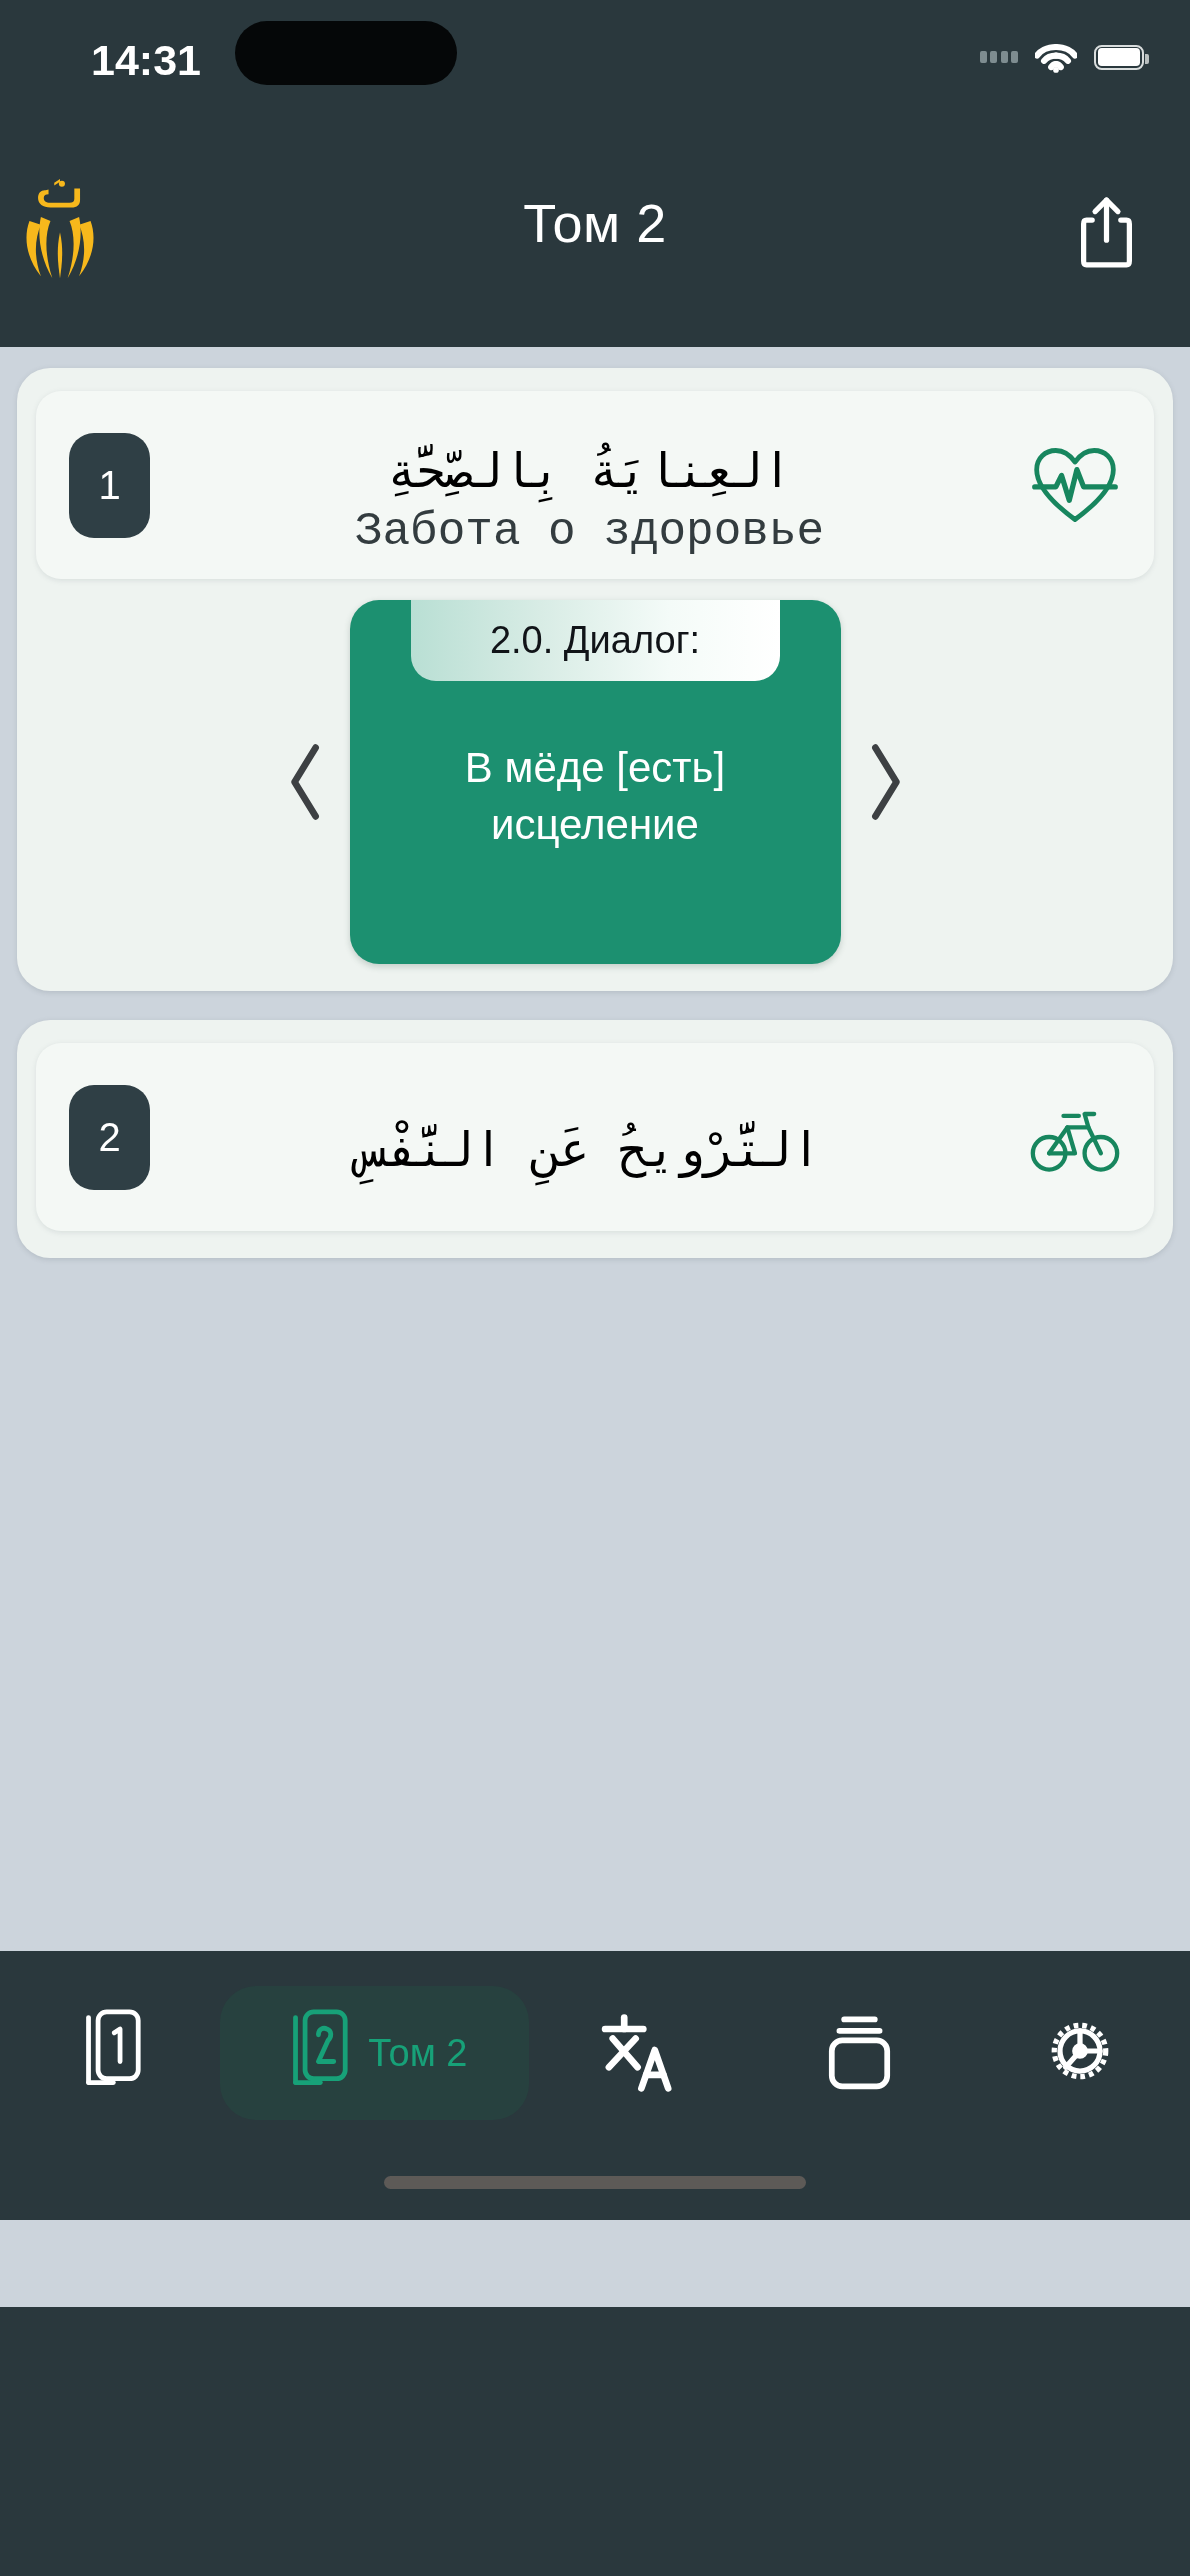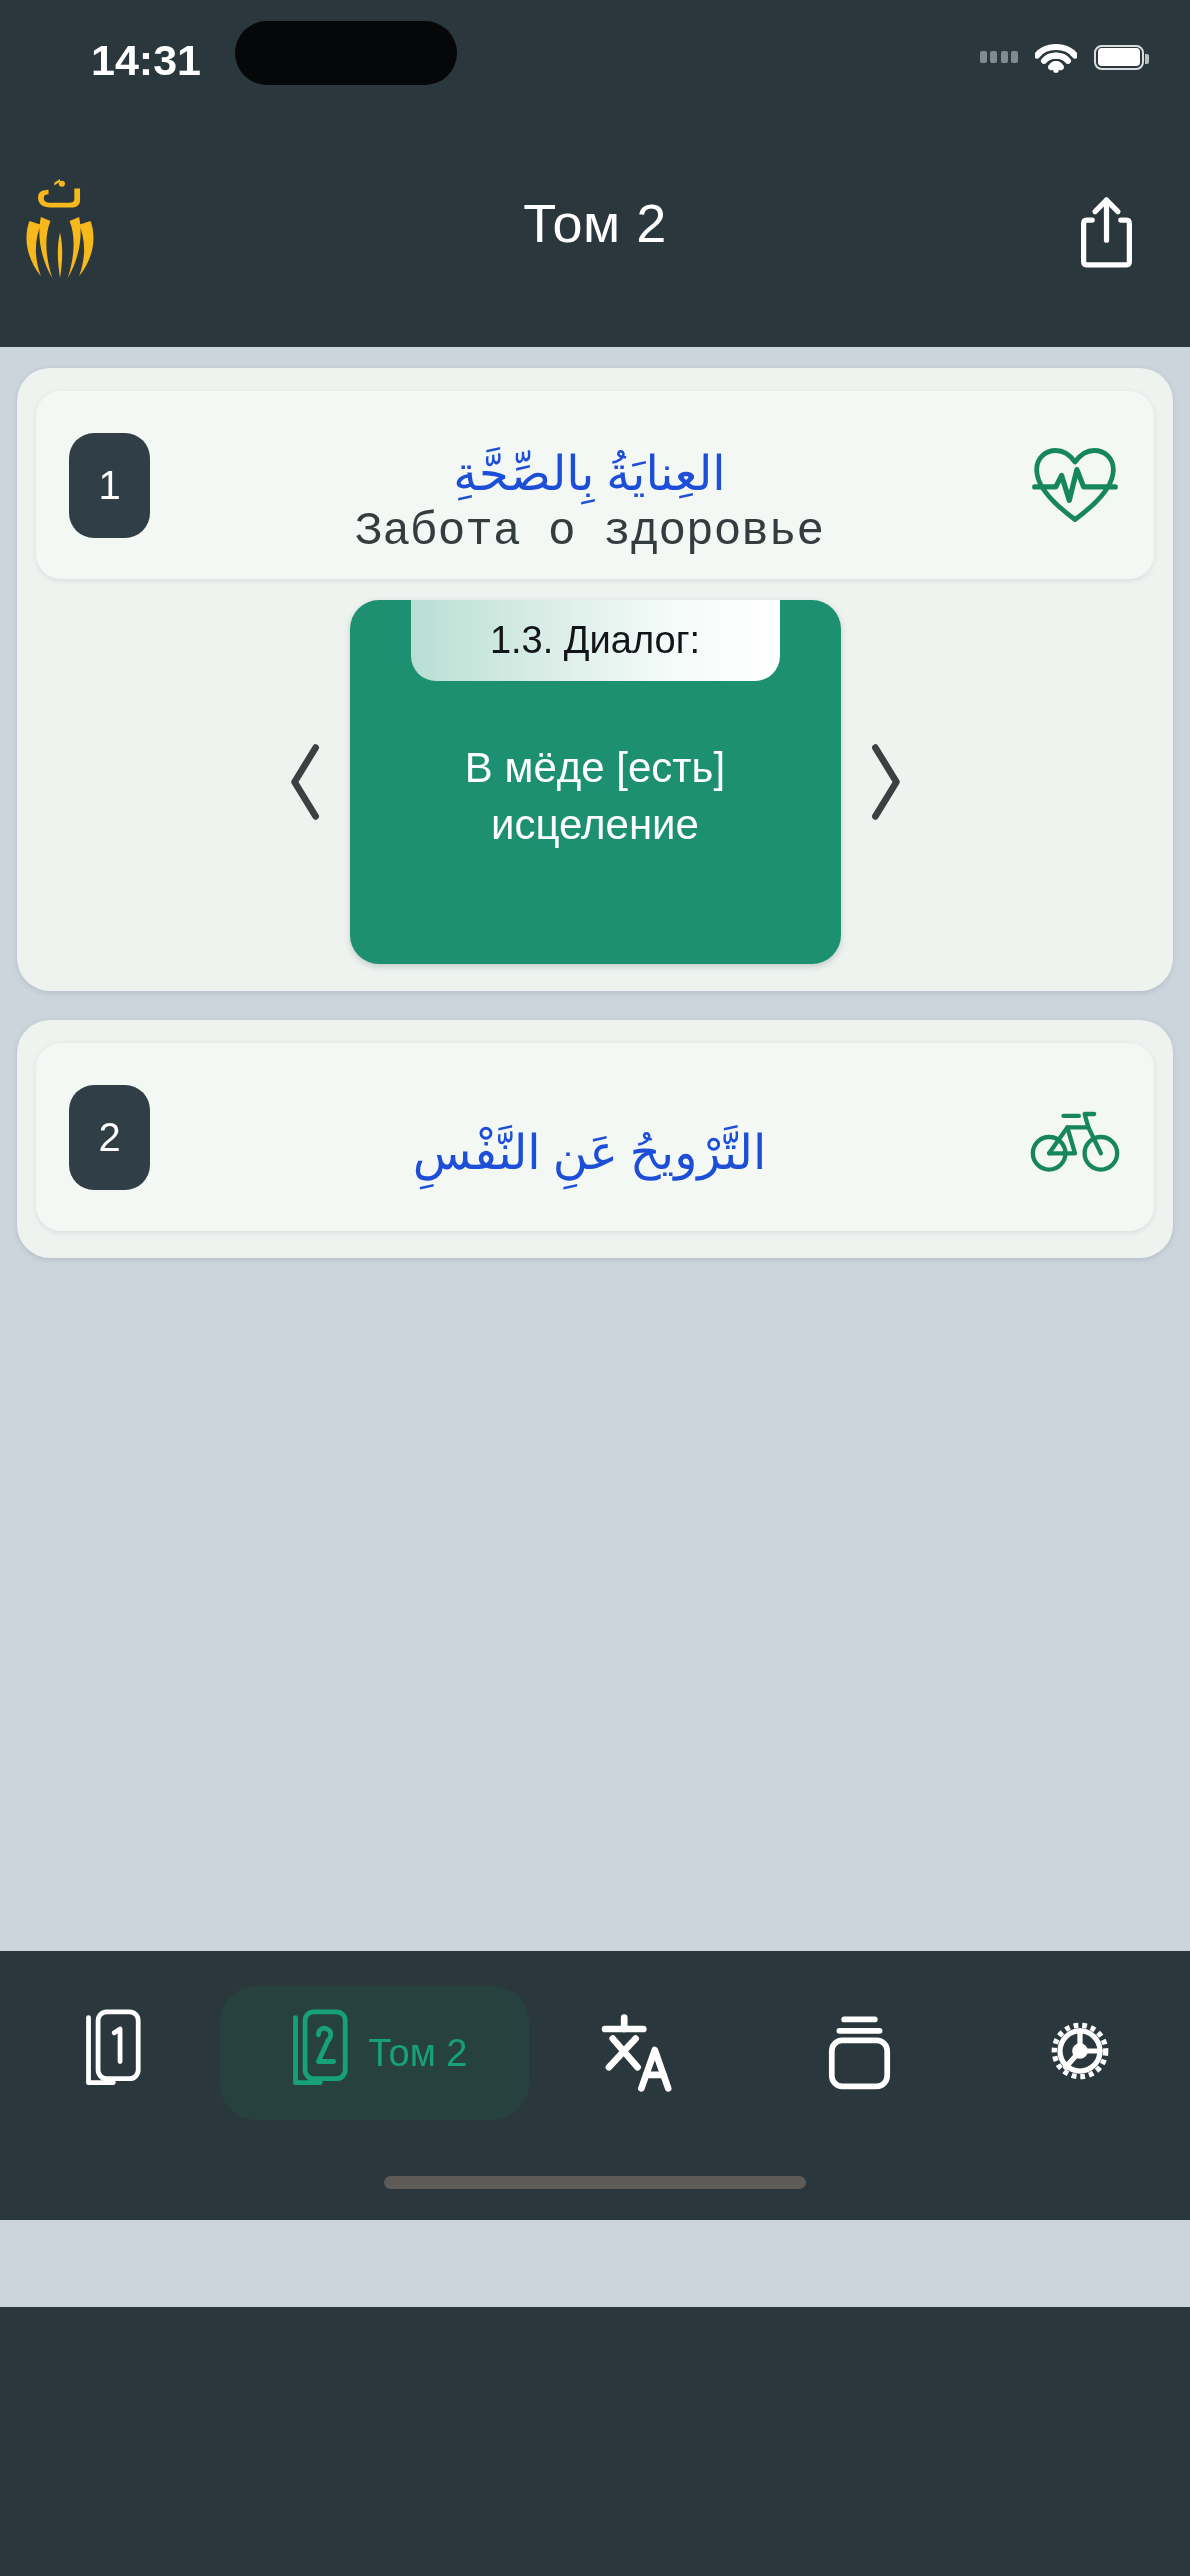--- a/index.html
+++ b/index.html
@@ -82,22 +82,22 @@
     background:#2f3f45; border-radius:25px;
     color:#ffffff; font-size:40px; font-weight:400;
     display:flex; align-items:center; justify-content:center;
   }
   .sec-titles{
     flex:1 1 auto; display:flex; flex-direction:column;
     align-items:center; justify-content:center; gap:1.9px;
     padding:0 17px;
   }
   .title-ar{
-    color:#1d4ed8; font-size:48px; direction:rtl;
-    font-family:Liberation Serif, serif;
+    color:#000000; font-size:48px; direction:rtl;
+    font-family:Liberation Mono, monospace;
     line-height:1.25; white-space:nowrap;margin-top:32px;
   }
   .title-ru{ color:#333c3f; font-size:46px; font-weight:400; line-height:1.15;font-family:Liberation Mono, monospace; }
   .sec-icon{ flex:0 0 92px; width:92px; height:92px; display:flex; align-items:center; justify-content:center; }
 
   
   .carousel{
     margin-top:21px;
     display:flex; align-items:center; justify-content:center;
     position:relative;
@@ -225,21 +225,21 @@
       </div>
 
       <div class="carousel">
         <div class="chev">
           <svg width="48" height="84" viewBox="0 0 50 88">
             <path d="M34 8 L12 44 L34 80" stroke="#3d4043" stroke-width="7" fill="none" stroke-linecap="round" stroke-linejoin="round"></path>
           </svg>
         </div>
 
         <div class="dialog-card">
-          <div class="dialog-tab">1.3. Диалог:</div>
+          <div class="dialog-tab">2.0. Диалог:</div>
           <div class="dialog-text">В мёде [есть] исцеление</div>
         </div>
 
         <div class="chev">
           <svg width="48" height="84" viewBox="0 0 50 88">
             <path d="M16 8 L38 44 L16 80" stroke="#3d4043" stroke-width="7" fill="none" stroke-linecap="round" stroke-linejoin="round"></path>
           </svg>
         </div>
       </div>
     </div>

